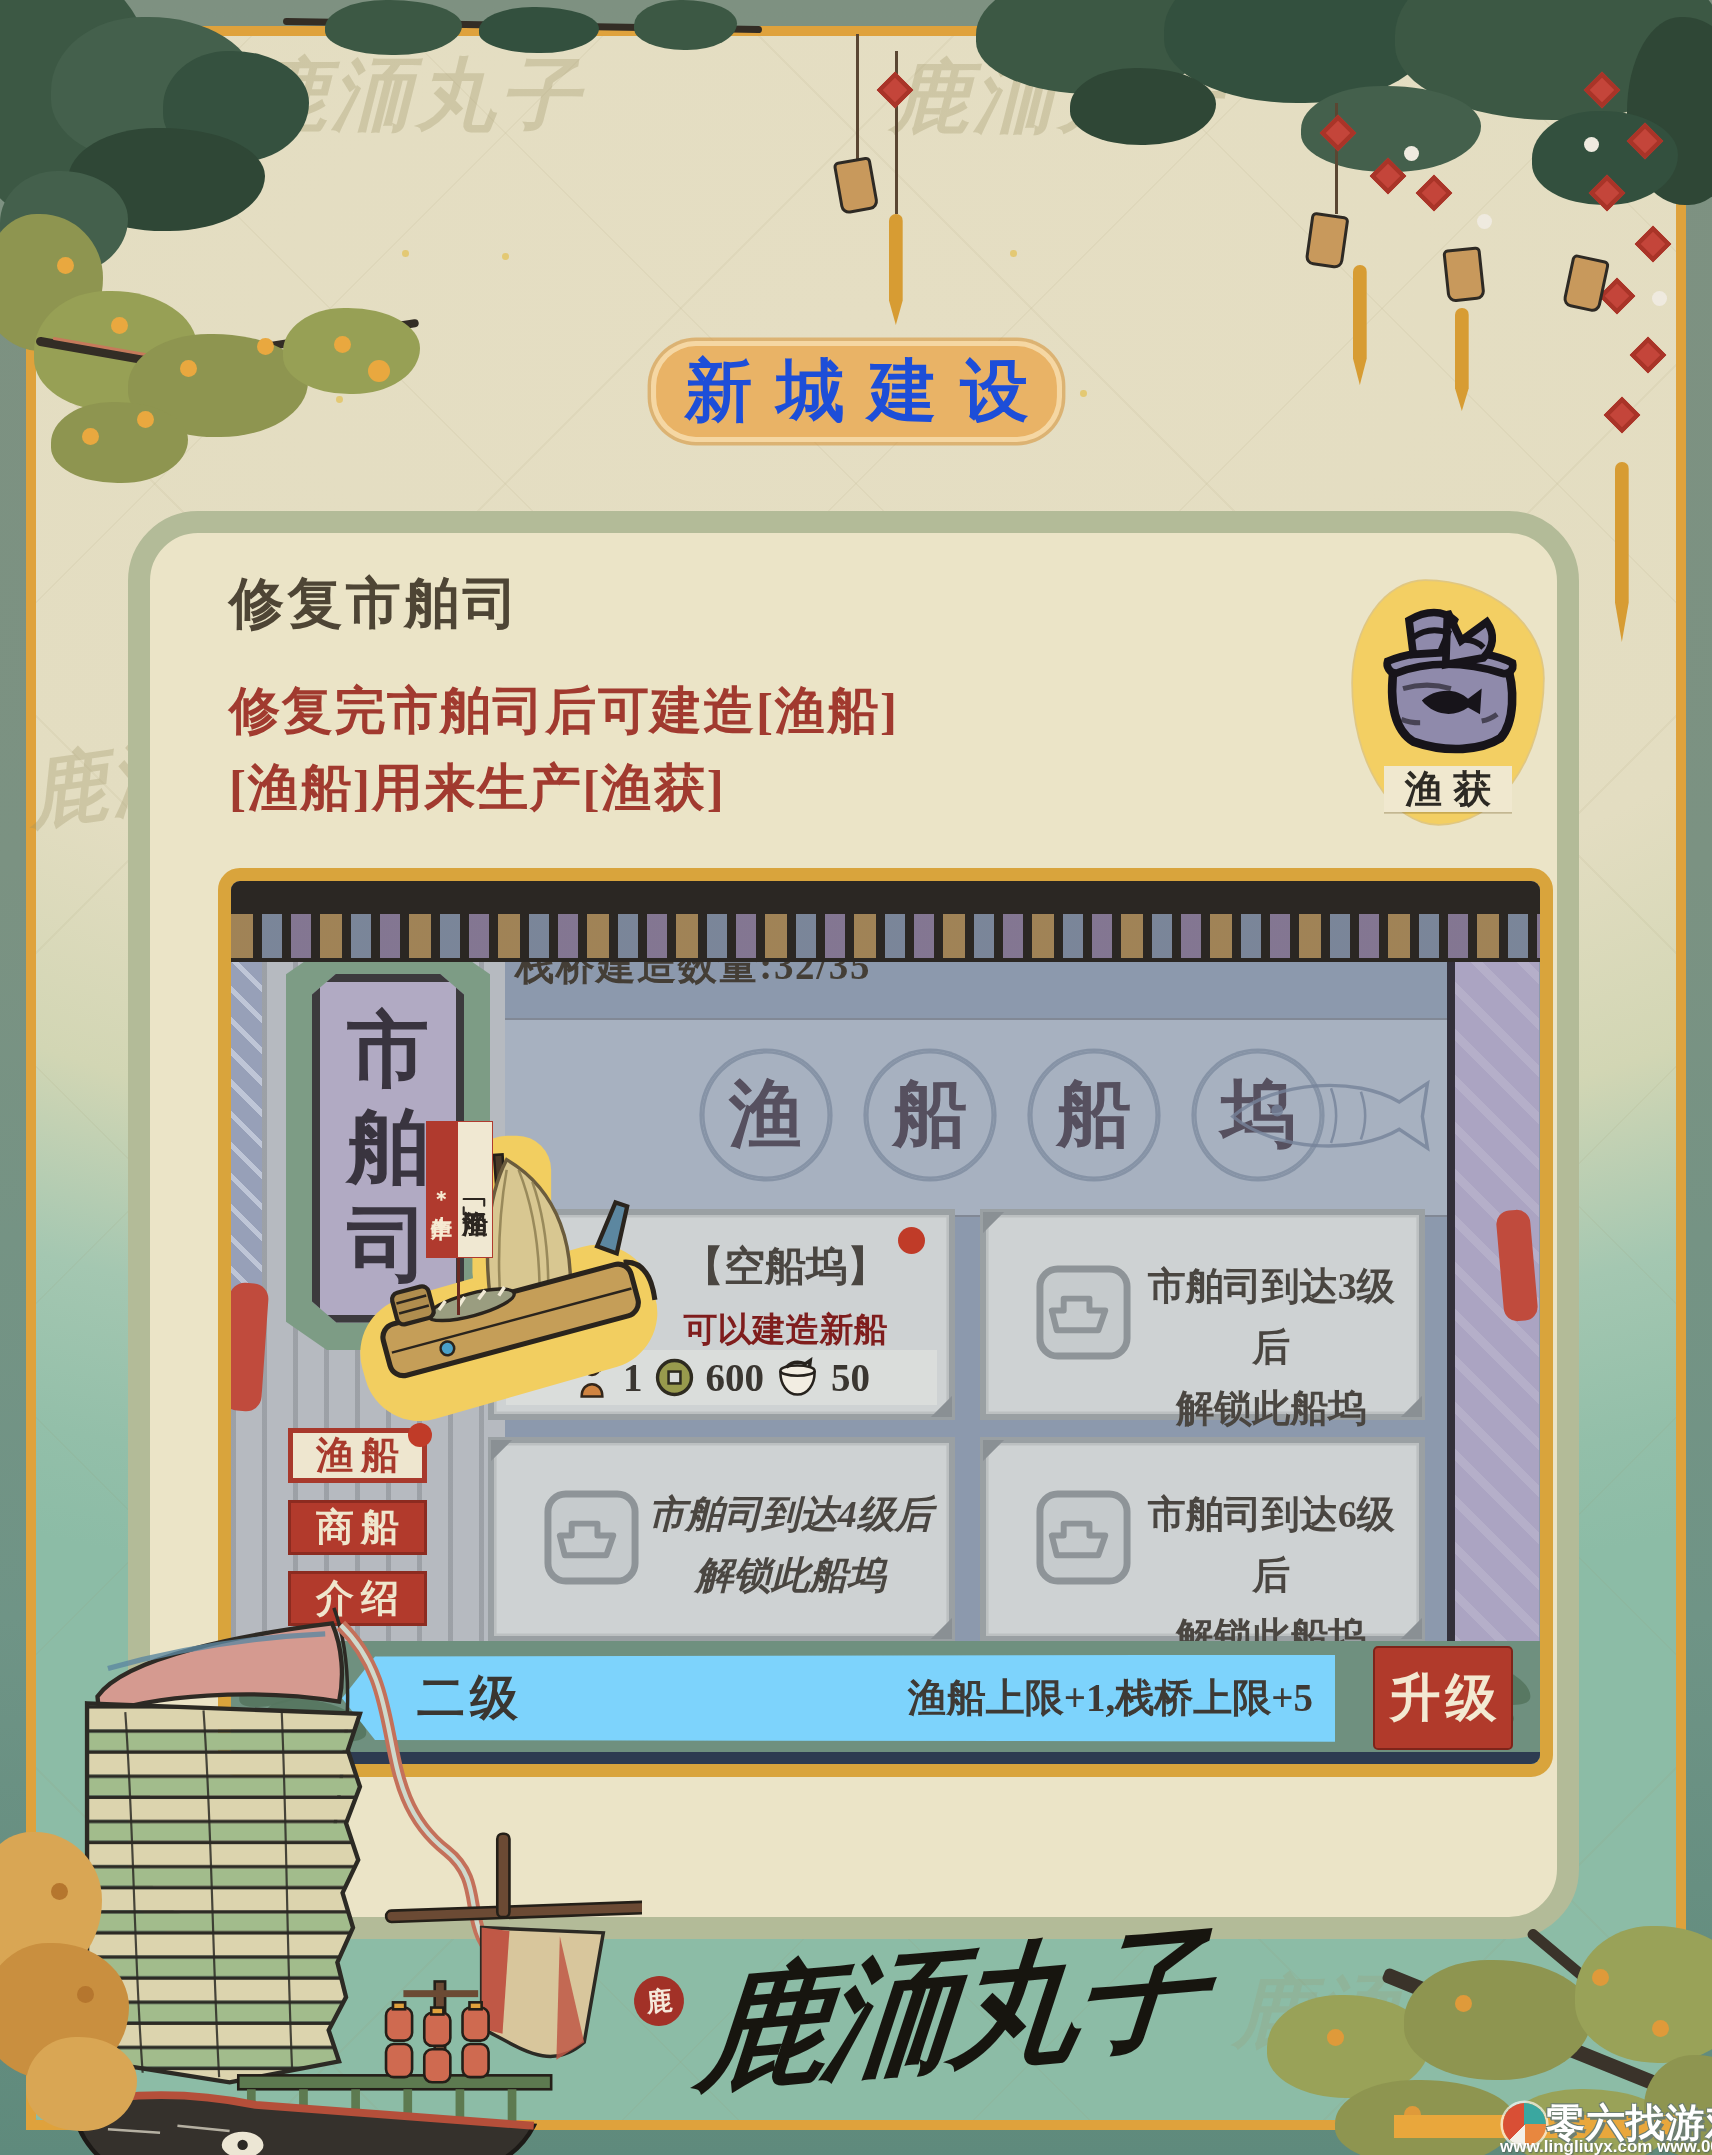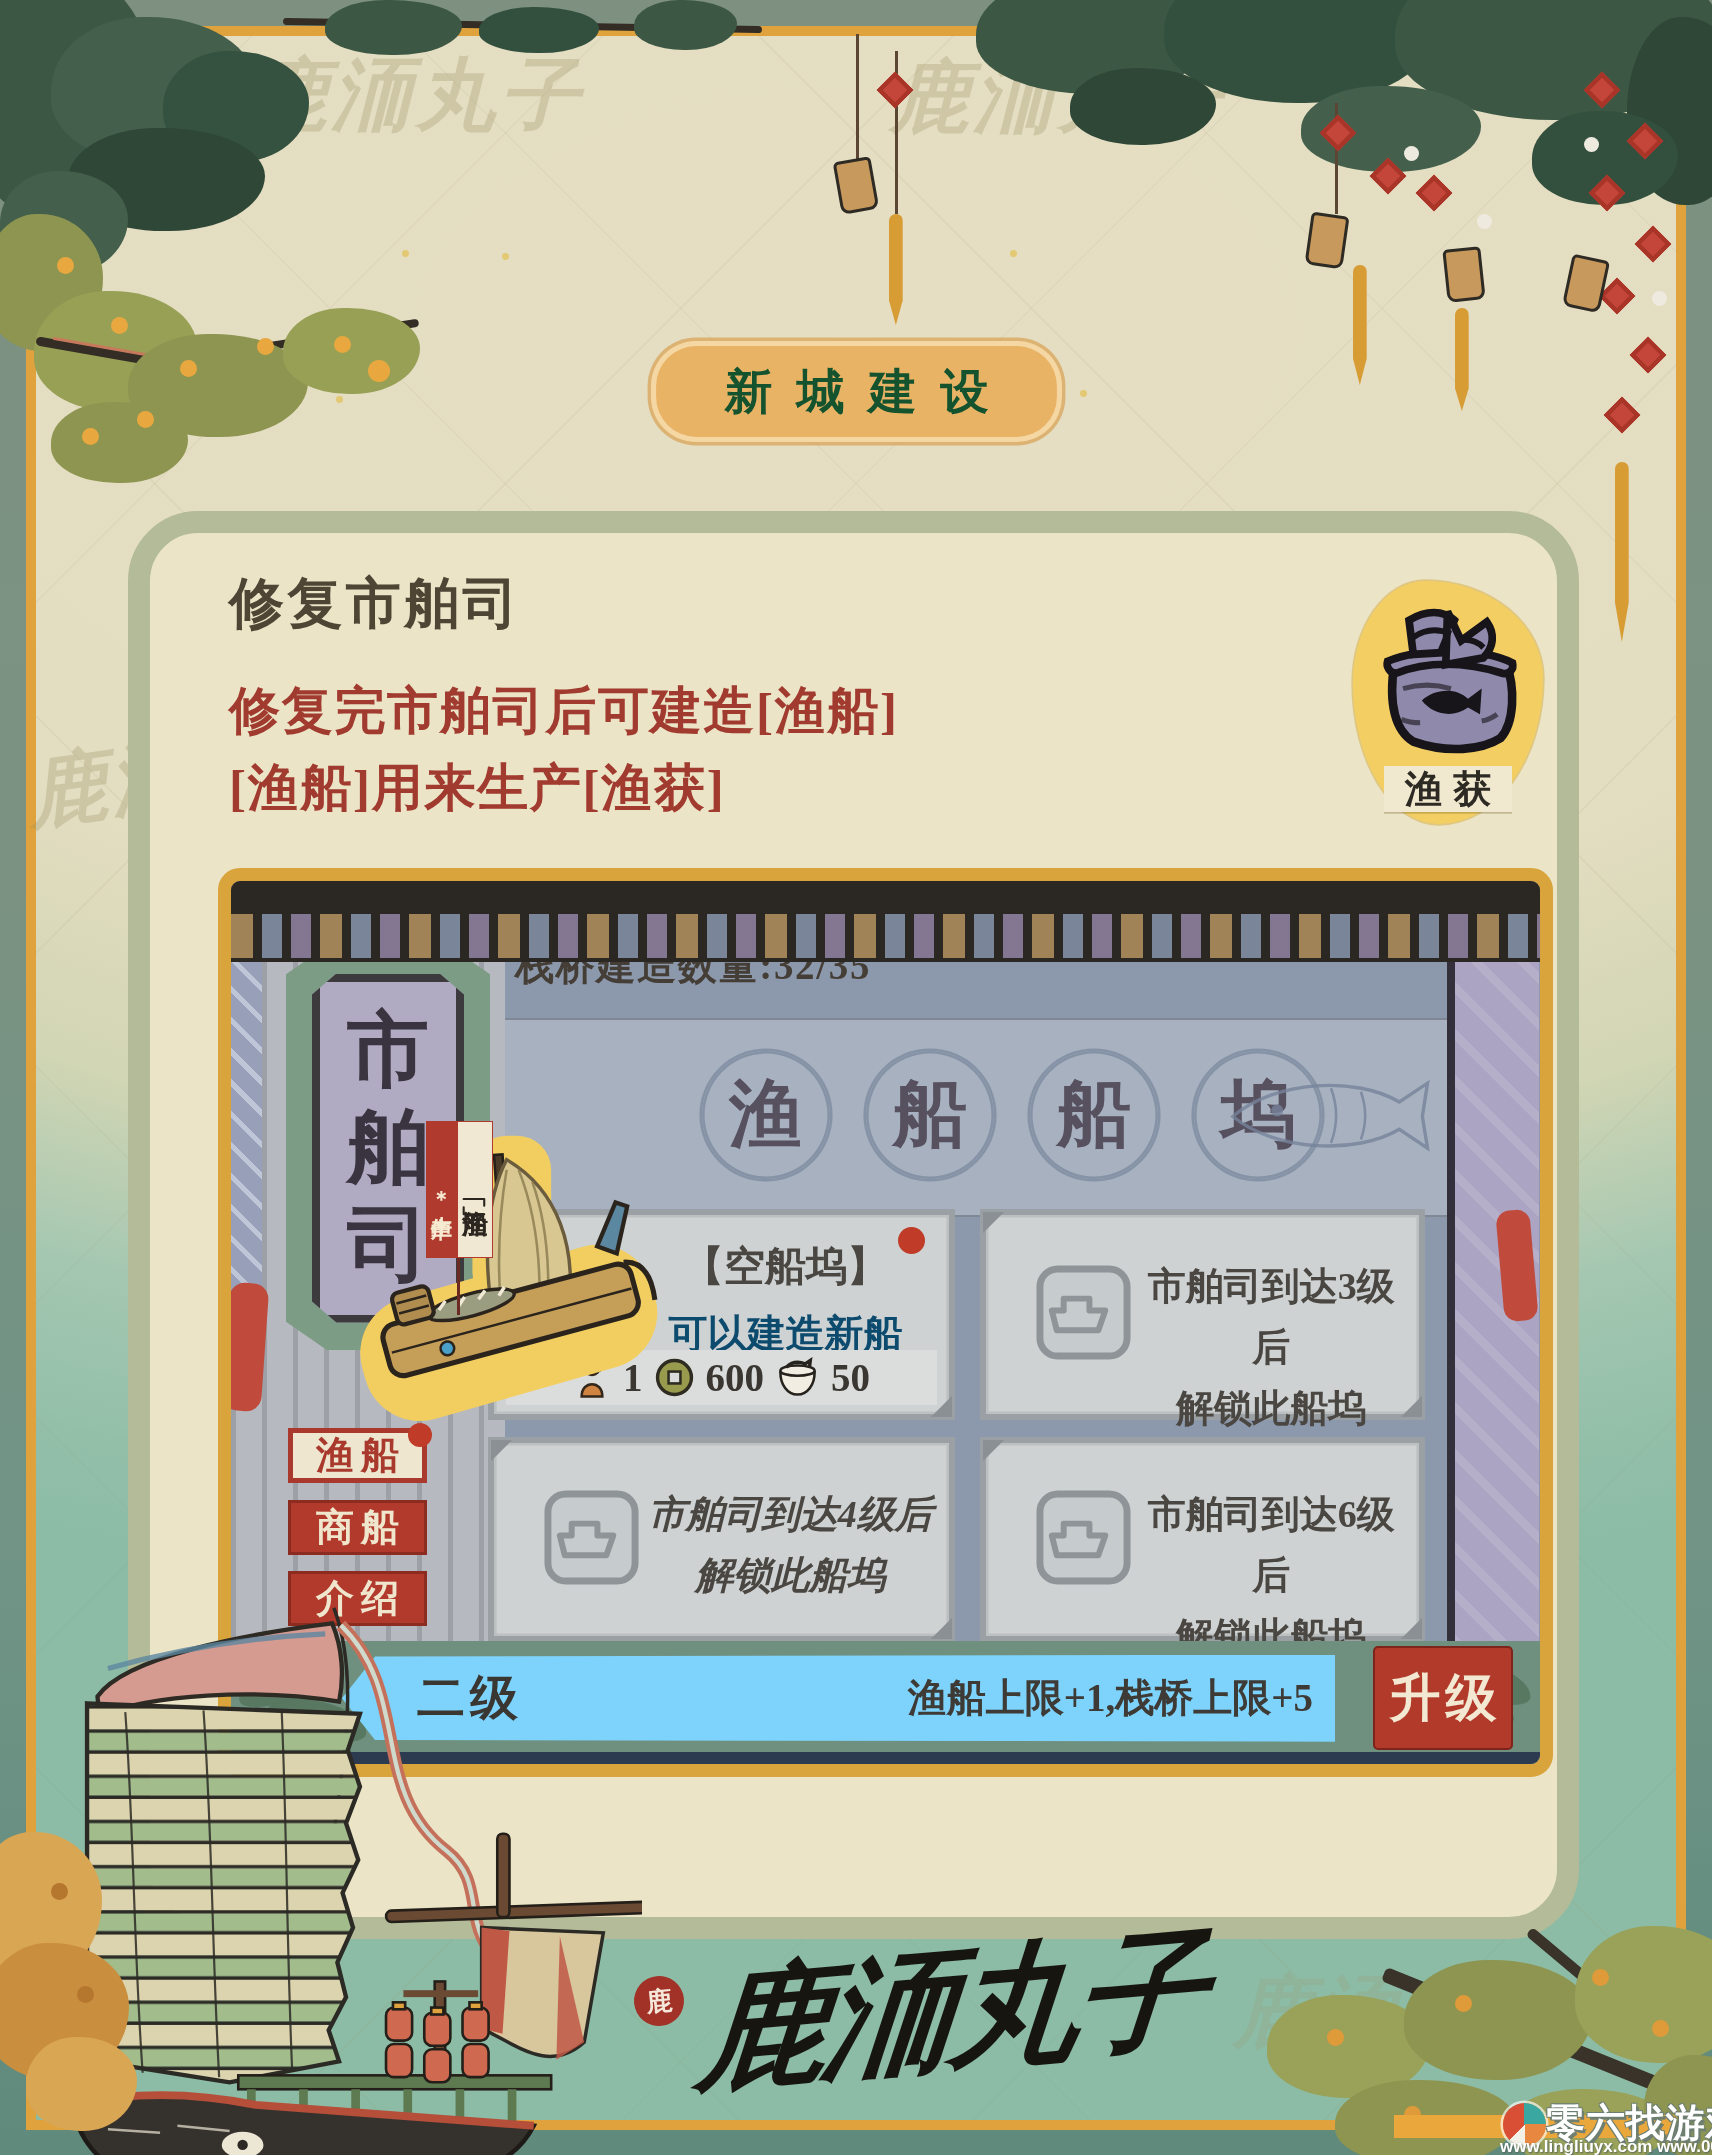--- a/index.html
+++ b/index.html
@@ -14,21 +14,21 @@
      repeating-linear-gradient(-45deg, rgba(150,140,95,.16) 0 1.7px, transparent 1.7px 248px);}
   .frame-line{position:absolute;inset:26px;border:10.3px solid #dfa23c;z-index:1;}
   .wm{position:absolute;z-index:1;color:rgba(155,145,100,.30);font-size:79px;font-style:italic;font-weight:bold;letter-spacing:5.1px;white-space:nowrap;}
   .sparkle{position:absolute;width:6.8px;height:6.8px;border-radius:50%;background:#e3c25a;opacity:.75;z-index:1;}
 
   .main-title{position:absolute;top:75px;left:0;width:100%;text-align:center;z-index:2;
     font-size:204px;font-weight:bold;color:#45403a;letter-spacing:62px;text-indent:62px;line-height:1;}
   .badge{position:absolute;left:651px;top:341px;width:411px;height:101px;z-index:2;
     background:#e9b366;border-radius:45px;box-shadow:inset 0 0 0 5.1px rgba(255,244,214,.55), 0 0 0 3.4px rgba(214,150,62,.6);
     display:flex;align-items:center;justify-content:center;}
-  .badge span{font-size:48px;font-weight:bold;color:#14532d;letter-spacing:24px;text-indent:24px;}
+  .badge span{font-size:68px;font-weight:bold;color:#1d4ed8;letter-spacing:24px;text-indent:24px;}
 
   .card{position:absolute;left:128px;top:511px;width:1451px;height:1428px;z-index:2;
     background:#ebe4c7;border:22px solid #b3bb98;border-radius:70px;box-sizing:border-box;}
   .tip-heading{position:absolute;left:79px;top:34px;font-size:55px;font-weight:bold;color:#4e4535;letter-spacing:3.4px;}
   .tip-line{position:absolute;left:79px;font-size:51px;font-weight:bold;color:#a13a2f;letter-spacing:1.7px;}
   .tip-line.l1{top:144px;}
   .tip-line.l2{top:221px;}
 
   .res-blob{position:absolute;left:1203px;top:48px;width:190px;height:243px;background:#f3cf63;
     border-radius:38% 62% 55% 45% / 42% 40% 60% 58%;box-shadow:0 0 0 1.7px rgba(214,170,60,.5);}
@@ -68,21 +68,21 @@
   .slot{position:absolute;background:#ced2d3;border:6.8px solid #9aa0a3;box-sizing:border-box;
     box-shadow:inset 0 0 0 2.6px #bcc0c1;}
   .slot::before,.slot::after{content:"";position:absolute;width:22px;height:22px;background:#8a9094;}
   .slot::before{left:-3.4px;top:-3.4px;clip-path:polygon(0 0,100% 0,0 100%);}
   .slot::after{right:-3.4px;bottom:-3.4px;clip-path:polygon(100% 0,100% 100%,0 100%);}
   .slot1{left:257px;top:328px;width:467px;height:211px;}
   .slot2{left:749px;top:328px;width:445px;height:211px;}
   .slot3{left:257px;top:556px;width:467px;height:205px;font-style:italic;}
   .slot4{left:749px;top:556px;width:445px;height:205px;}
   .slot-title{position:absolute;left:128px;right:0;top:24px;text-align:center;font-size:41px;font-weight:bold;color:#4a4641;}
-  .slot-desc{position:absolute;left:128px;right:0;top:92px;text-align:center;font-size:39px;font-weight:bold;color:#0c4a6e;}
+  .slot-desc{position:absolute;left:128px;right:0;top:92px;text-align:center;font-size:34px;font-weight:bold;color:#7f1d1d;}
   .cost-band{position:absolute;left:12px;right:12px;bottom:8.6px;height:55px;background:#dadddb;
     display:flex;align-items:center;justify-content:center;gap:12px;}
   .cost-band .num{font-size:39px;font-weight:bold;color:#3a3631;}
   .cost-band .cicon{display:flex;align-items:center;}
   .slot-dot{position:absolute;right:24px;top:12px;width:27px;height:27px;border-radius:50%;background:#c03b28;}
   .lock-icon{position:absolute;left:48px;top:48px;}
   .slot3 .lock-icon,.slot4 .lock-icon{top:45px;}
   .lock-text{position:absolute;left:146px;right:8.6px;top:41px;text-align:center;font-size:38px;font-weight:bold;color:#4a4641;line-height:1.6;}
 
   .boat-wrap{position:absolute;left:120px;top:229px;width:325px;height:325px;z-index:3;}

